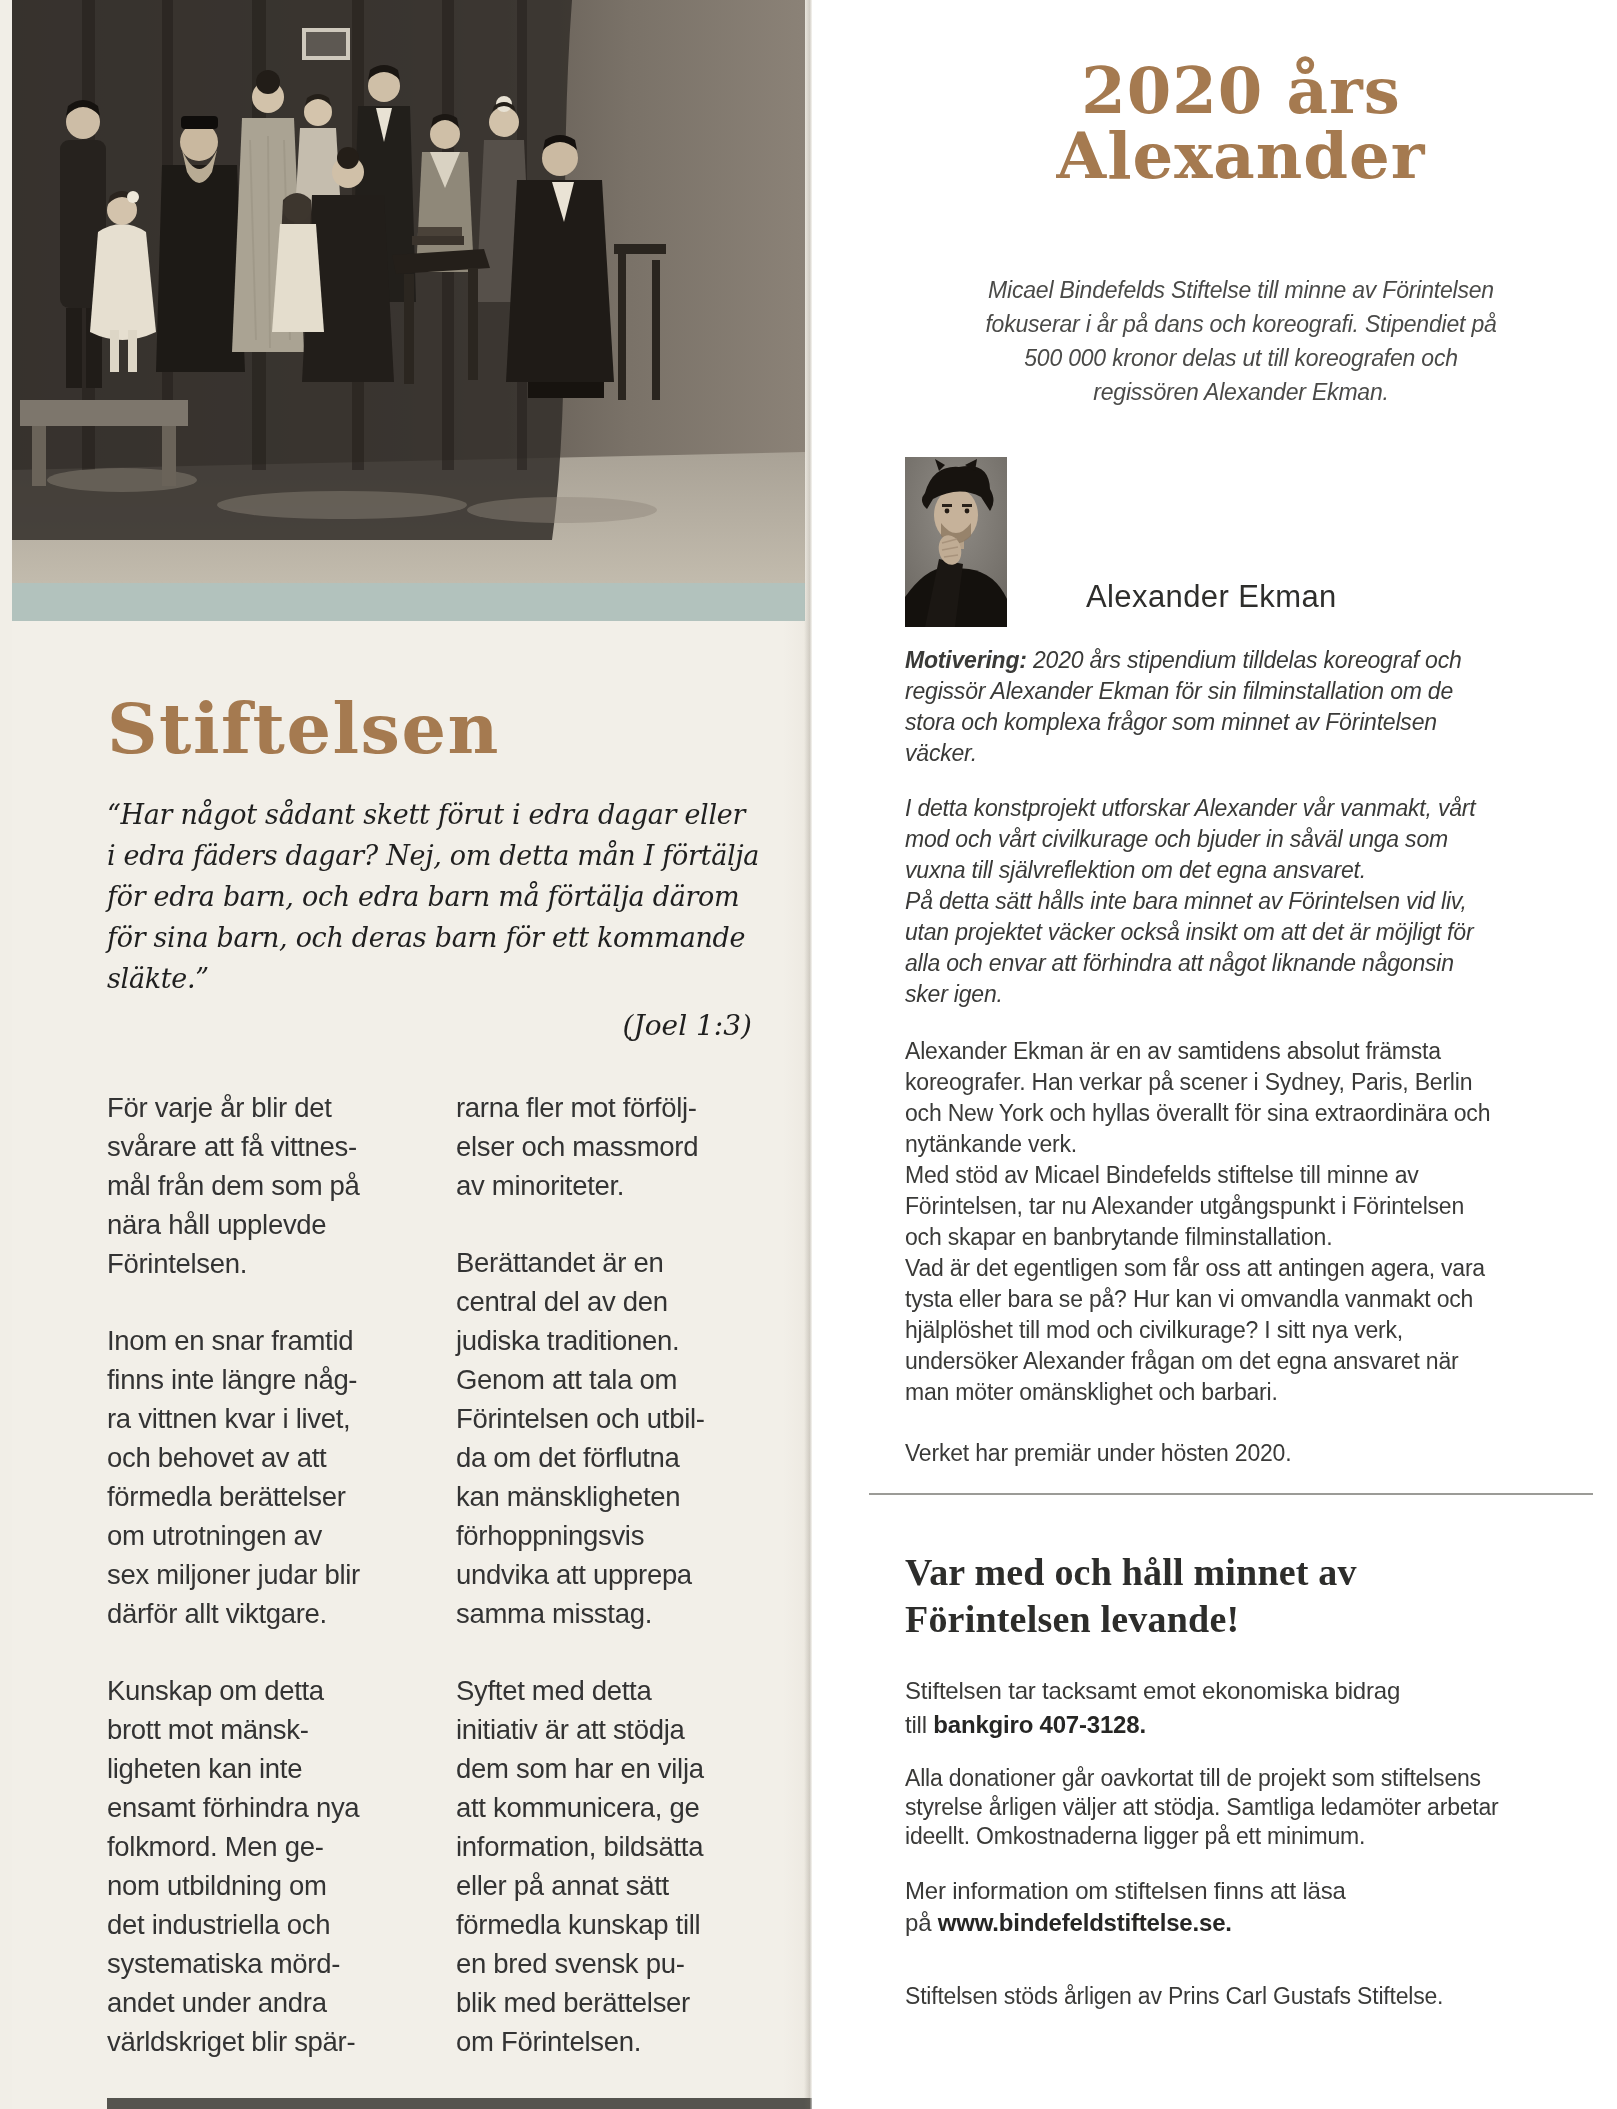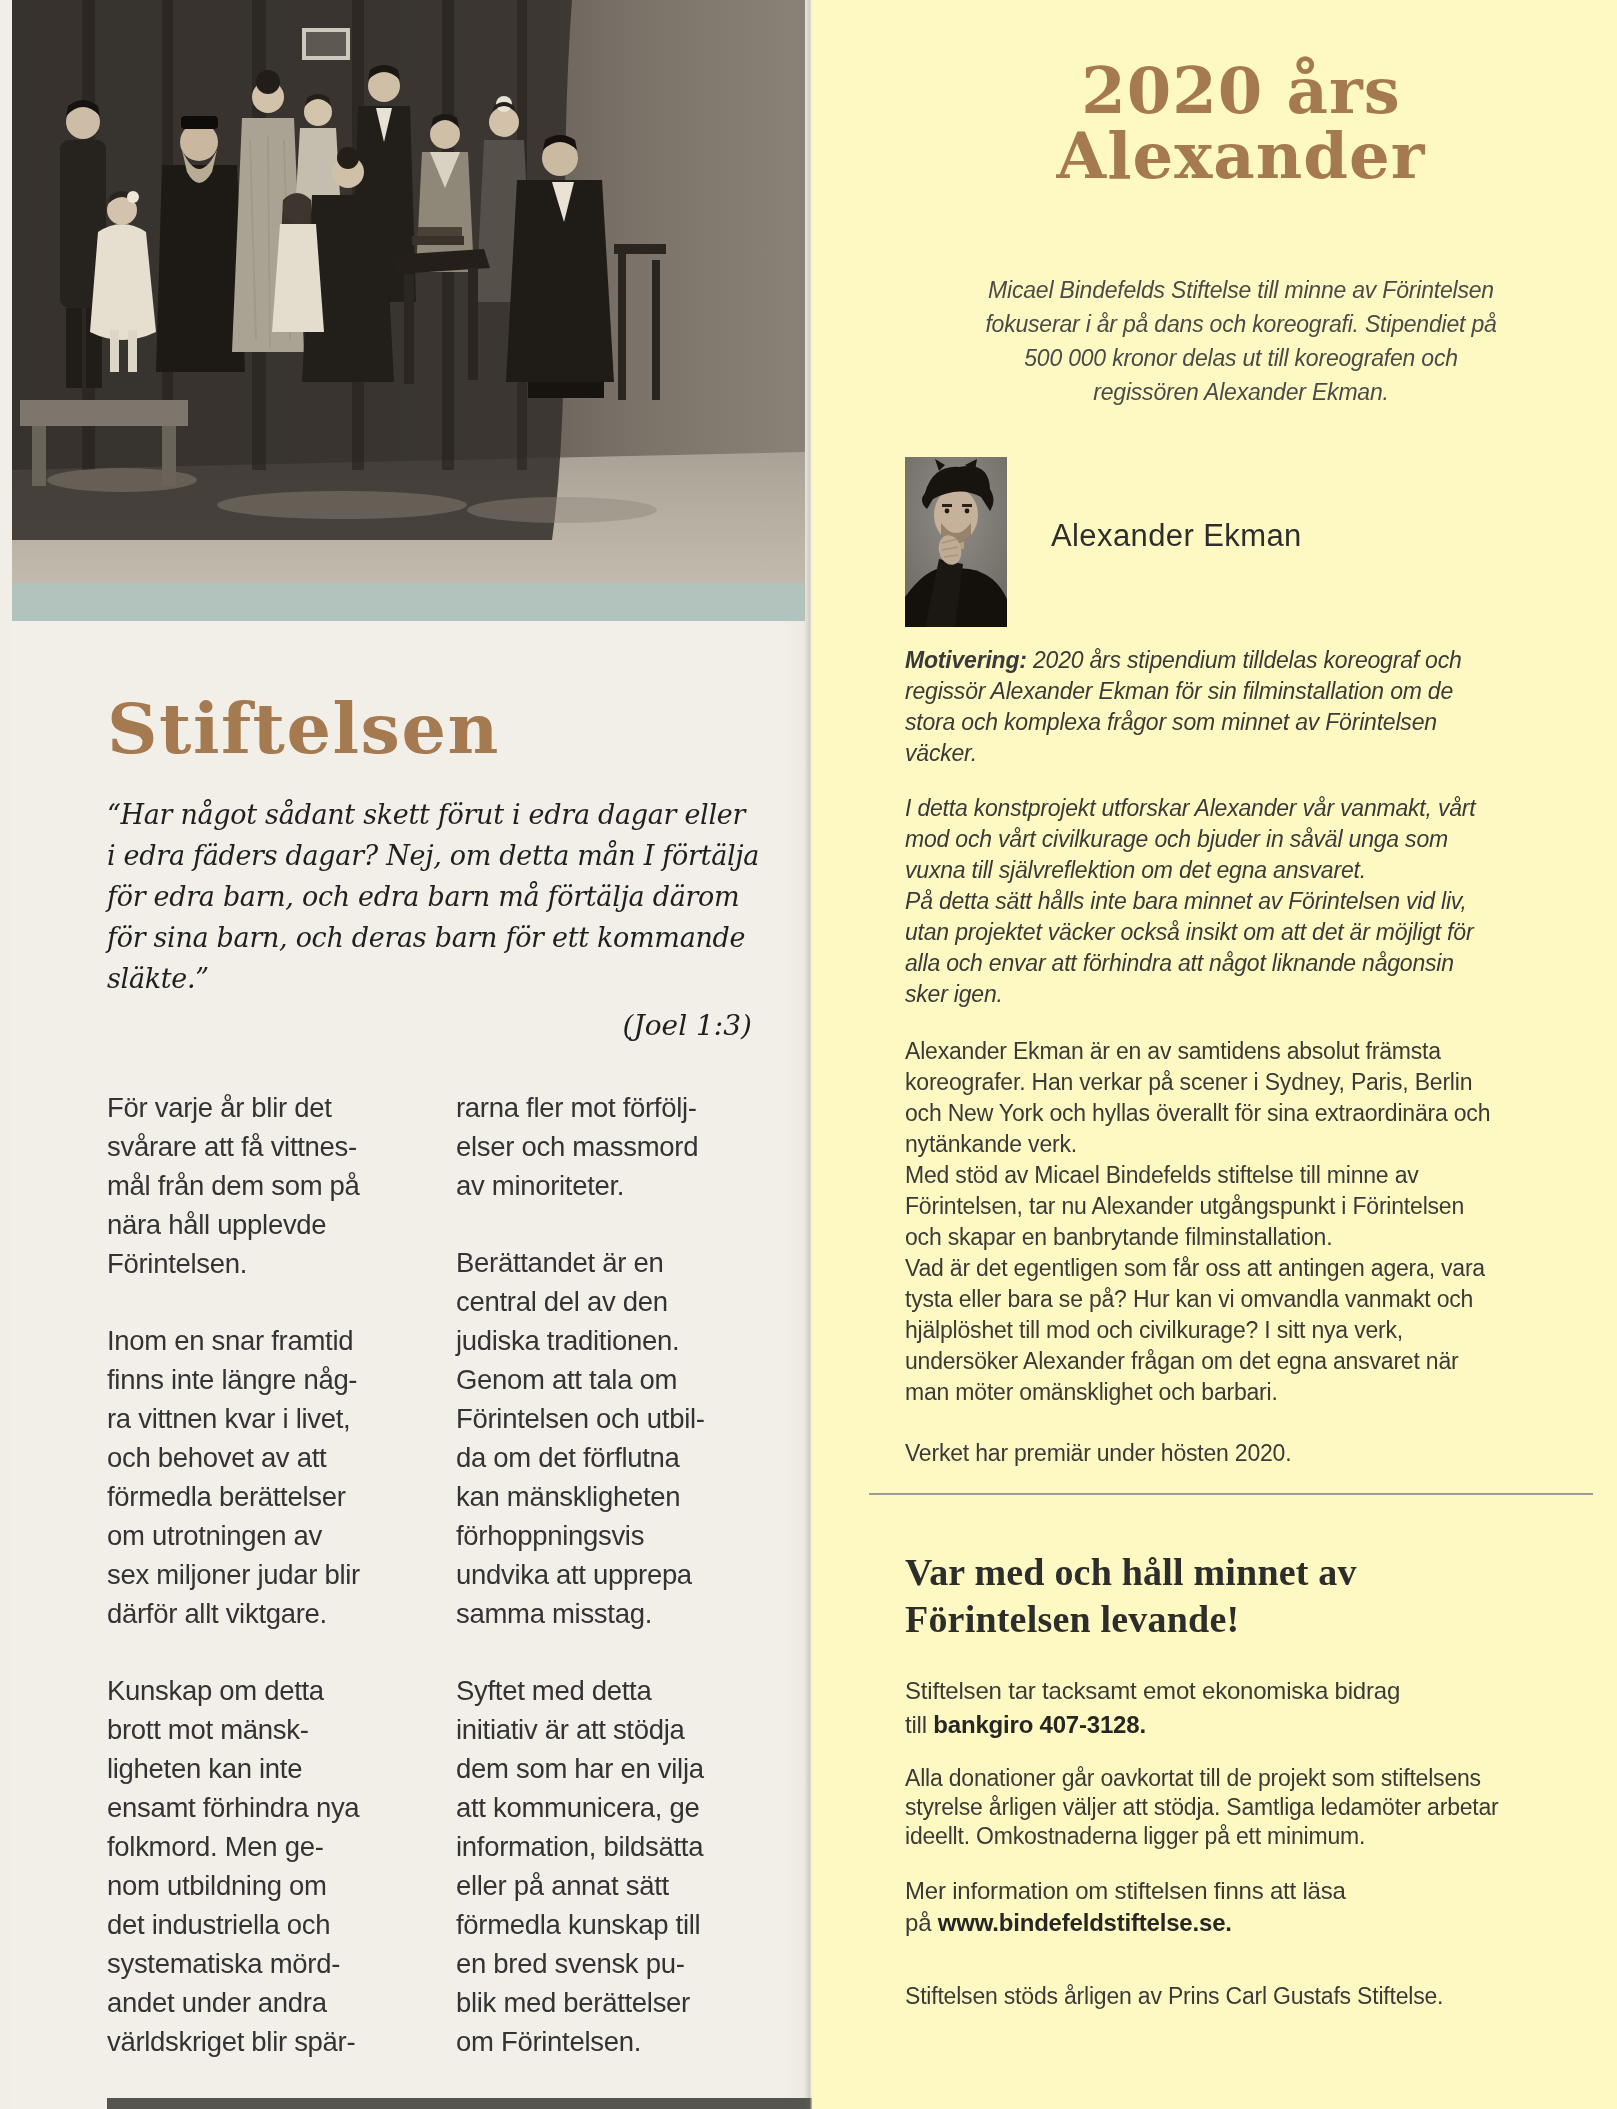--- a/index.html
+++ b/index.html
@@ -25,27 +25,27 @@
   .col { width:311px; }
   .col p { font-size:27.5px; line-height:39px; letter-spacing:-0.3px; color:#333;
     margin:0 0 38px 0; white-space:pre-line; }
   .bottom-bar { position:absolute; left:95px; bottom:0; width:716px; height:11px; background:#55544f; }
   
   .fold { position:absolute; left:804px; top:0; width:14px; height:100%;
     background:linear-gradient(90deg, rgba(0,0,0,0) 0%, rgba(110,104,92,0.22) 40%,
       rgba(255,255,255,0.65) 58%, rgba(0,0,0,0) 100%); }
   
   .page-right { position:absolute; left:812px; top:0; width:805px; height:100%;
-    background:#fef9c3; padding:0 40px 0 93px; box-sizing:border-box; }
+    background:#ffffff; padding:0 40px 0 93px; box-sizing:border-box; }
   .r-title { margin-top:58px; text-align:center; font-family:"DejaVu Serif", serif;
     font-weight:700; font-size:64px; line-height:1.02; color:#a57a50; letter-spacing:1px; }
   .r-title span { display:block; }
   .r-intro { margin-top:84px; text-align:center; font-style:italic; font-size:23px;
     line-height:34px; color:#4a4a48; white-space:pre-line; letter-spacing:-0.2px; }
-  .photo-row { margin-top:48px; display:flex; align-items:center; }
+  .photo-row { margin-top:48px; display:flex; align-items:flex-end;gap:35px; }
   .portrait { width:102px; height:170px; flex:none; }
   .portrait svg { display:block; width:100%; height:100%; }
   .portrait-caption { margin-left:44px; margin-bottom:12px; font-size:31px;
     color:#2e2e2c; letter-spacing:0.4px; }
   .r-text { font-size:23px; line-height:31px; letter-spacing:-0.2px; color:#3a3a38;
     white-space:pre-line; margin:0; }
   .motivering { margin-top:18px; font-style:italic; }
   .motivering .b { font-weight:bold; }
   .para2 { margin-top:24px; font-style:italic; }
   .para3 { margin-top:26px; }

